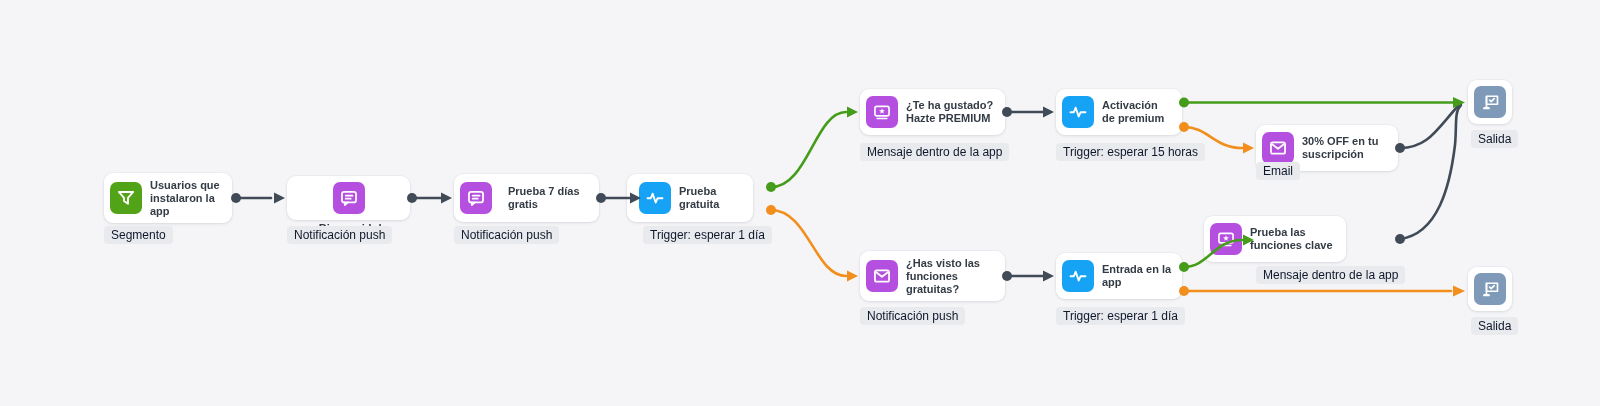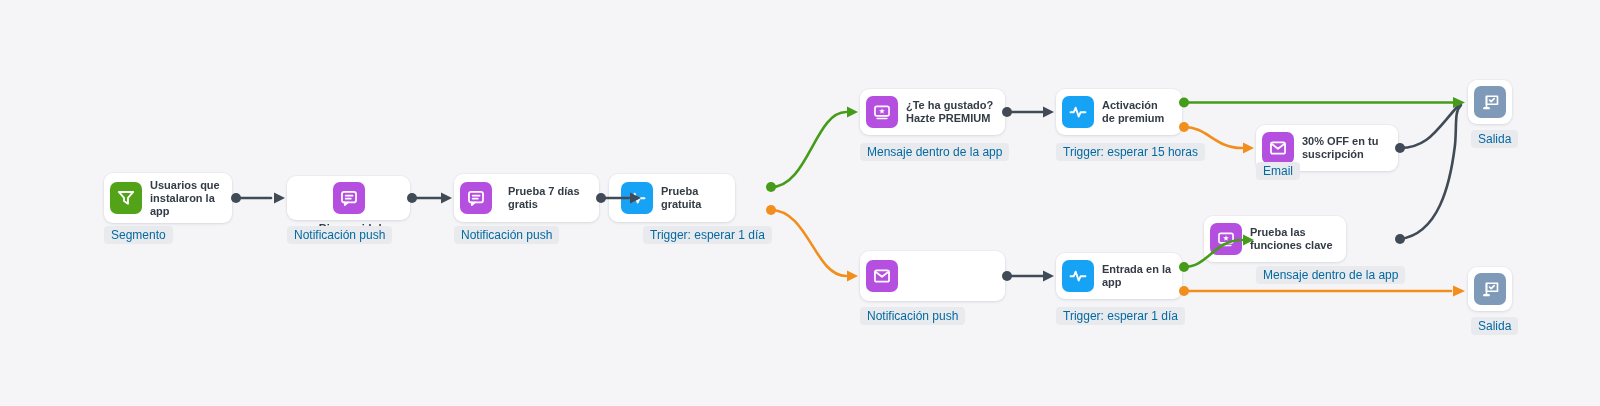--- a/index.html
+++ b/index.html
@@ -21,29 +21,29 @@
   }
   .icon svg{width:22px;height:22px;display:block;}
   .ic-green{background:#53a318;}
   .ic-purple{background:#b44fe0;}
   .ic-blue{background:#17a3f5;}
   .ic-slate{background:#7f9ab9;}
   .title{font-size:11px;font-weight:bold;color:#333b45;line-height:13px;}
   .tl{display:block;white-space:nowrap;}
   .pill{
     position:absolute;z-index:3;display:inline-block;
-    background:#e9eaee;color:#0369a1;
+    background:#e9eaee;color:#0f172a;
     font-size:12px;line-height:14px;padding:2px 7px;border-radius:4px;
     white-space:nowrap;
   }
   
   #n1{left:104px;top:173px;width:128px;height:50px;}
   #n2{left:287px;top:176px;width:123px;height:44px;flex-direction:column;}
   #n3{left:454px;top:174px;width:145px;height:48px;gap:16px;}
-  #n4{left:609px;top:174px;width:126px;height:48px;padding-left:12px;}
+  #n4{left:627px;top:174px;width:126px;height:48px;padding-left:12px;}
   #n5{left:860px;top:89px;width:145px;height:46px;}
   #n6{left:1056px;top:89px;width:126px;height:46px;}
   #n7{left:1256px;top:125px;width:142px;height:46px;}
   #n8{left:860px;top:251px;width:145px;height:50px;}
   #n9{left:1056px;top:253px;width:126px;height:46px;}
   #n10{left:1204px;top:216px;width:142px;height:46px;}
   #n11{left:1468px;top:80px;width:44px;height:44px;justify-content:center;}
   #n12{left:1468px;top:267px;width:44px;height:44px;justify-content:center;}
   
   #l1{left:104px;top:226px;}
@@ -155,20 +155,25 @@
   </span>
 </div>
 
 <div class="node" id="n8">
   <span class="icon ic-purple">
     <svg viewBox="0 0 20 20" fill="none" stroke="#fff" stroke-width="1.6" stroke-linejoin="round" stroke-linecap="round">
         <rect x="3.6" y="4.8" width="12.8" height="10.4" rx="1.6"></rect>
         <path d="M4.4 6.4 10 10.7l5.6-4.3"></path>
       </svg>
   </span>
+  <span class="title">
+    <span class="tl">¿Has visto las</span>
+    <span class="tl">funciones</span>
+    <span class="tl">gratuitas?</span>
+  </span>
 </div>
 
 <div class="node" id="n9">
   <span class="icon ic-blue">
     <svg viewBox="0 0 20 20" fill="none" stroke="#fff" stroke-width="1.7" stroke-linejoin="round" stroke-linecap="round">
         <path d="M3.2 10.2h3l1.7-4.1 2.7 8 1.8-3.9h4.4"></path>
       </svg>
   </span>
   <span class="title">
     <span class="tl">Entrada en la</span>

